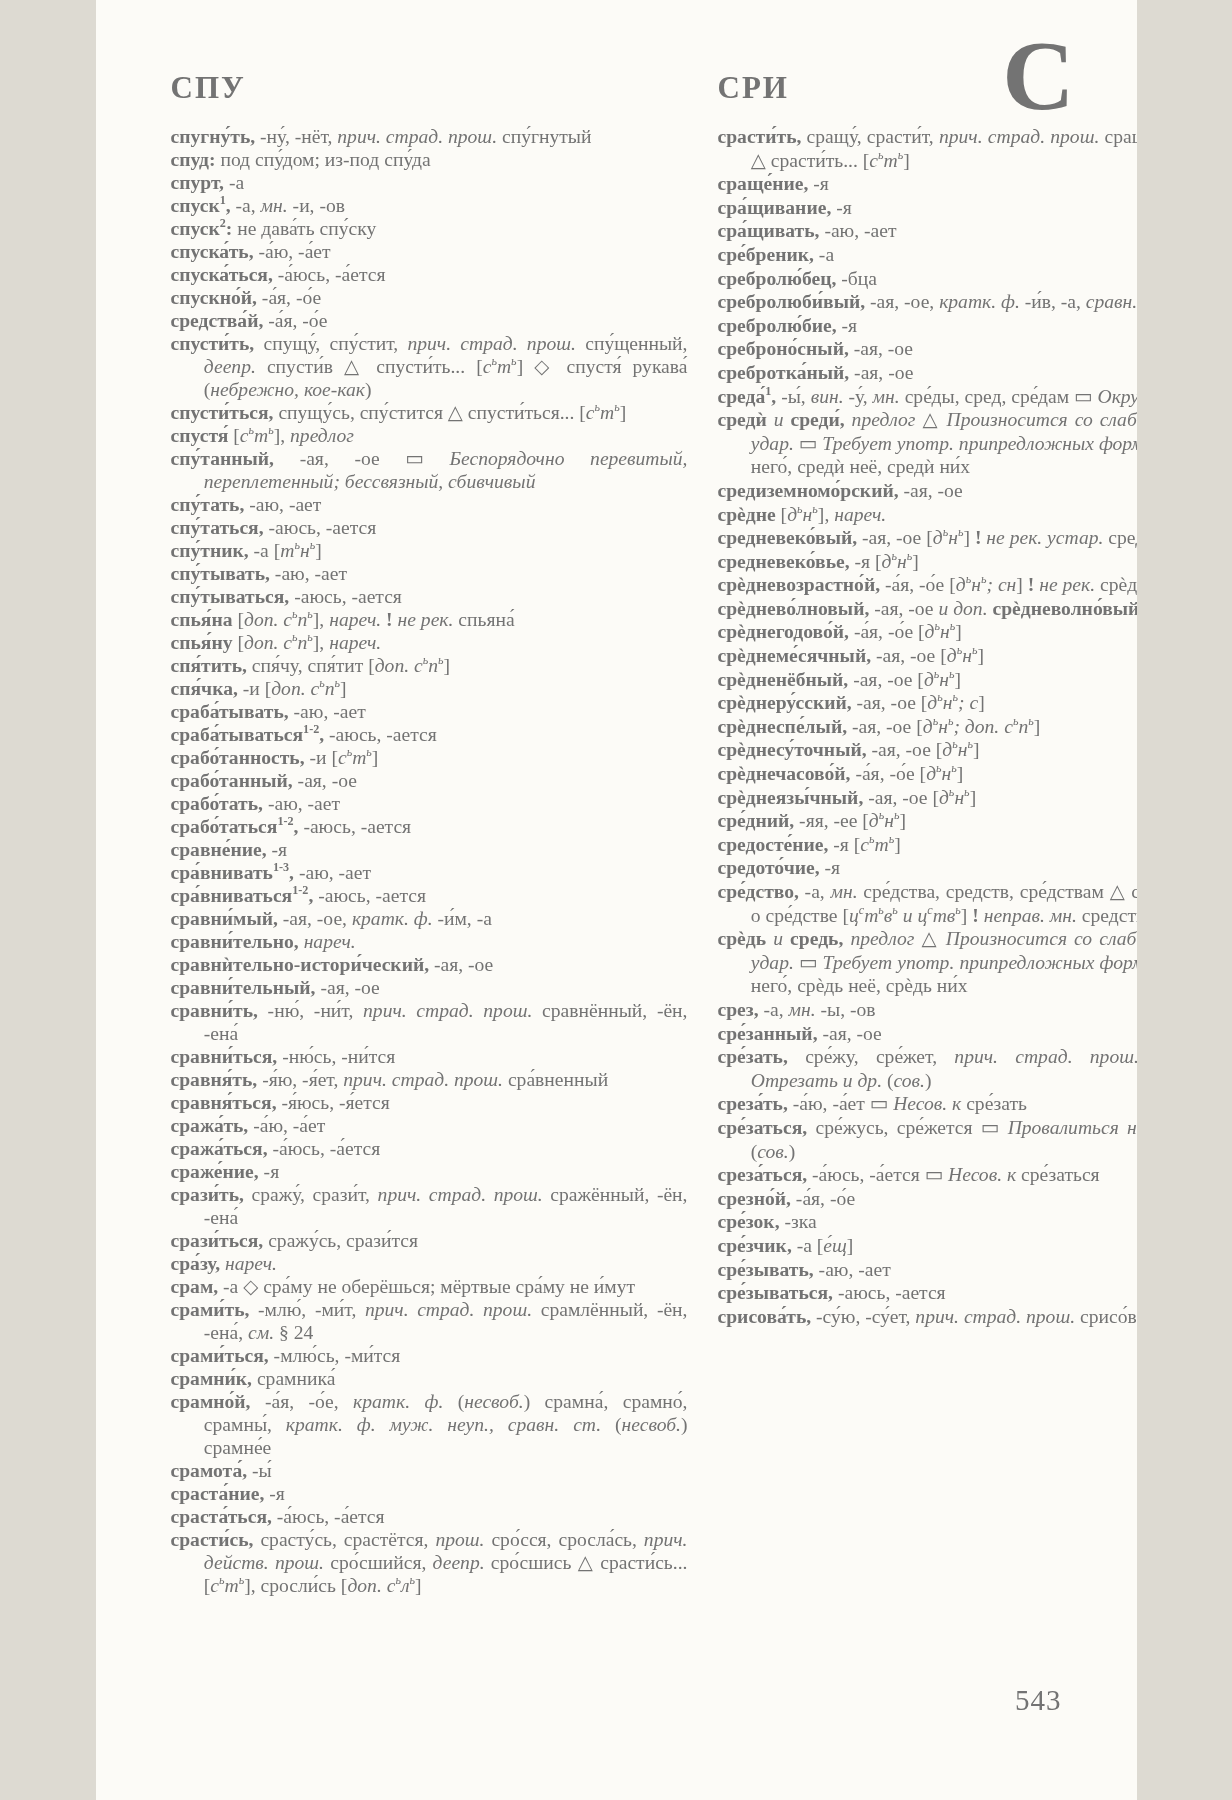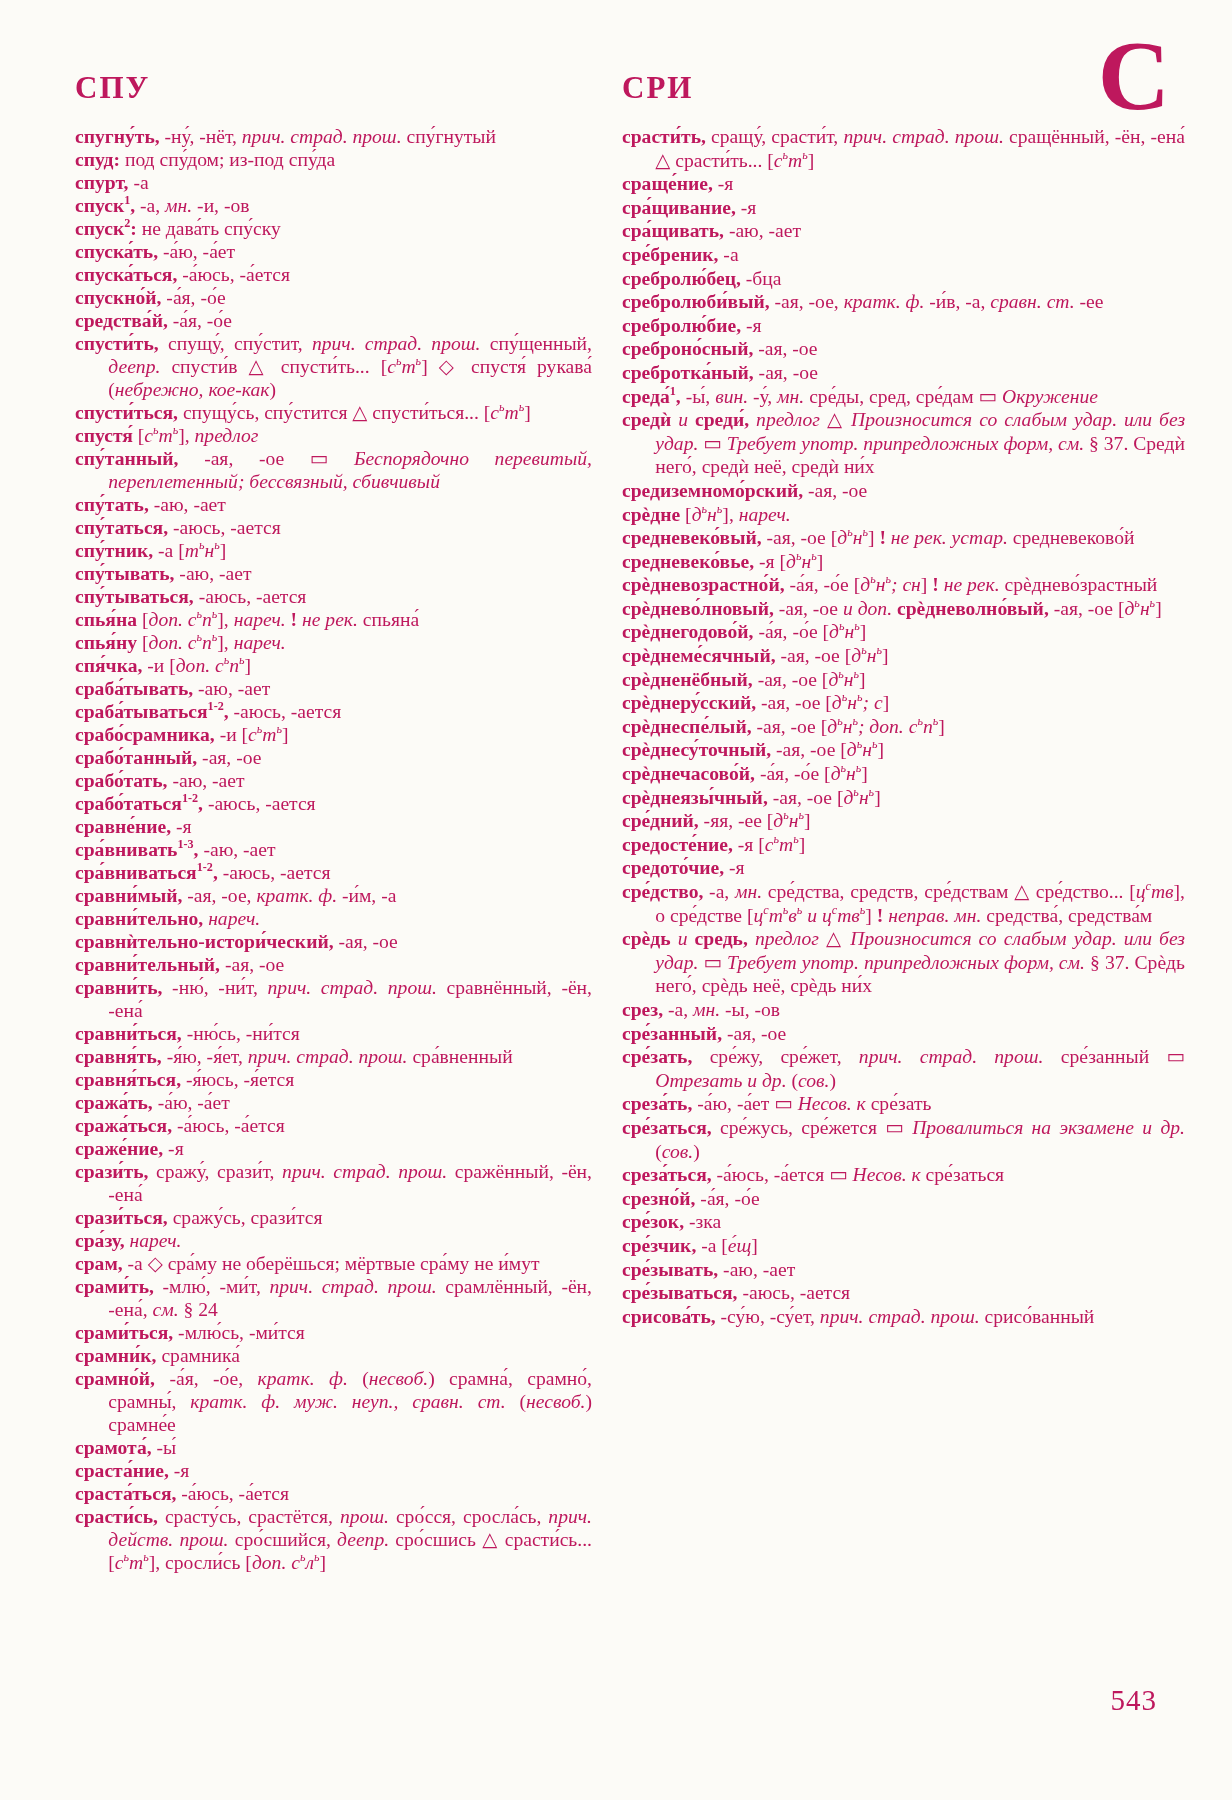--- a/index.html
+++ b/index.html
@@ -1,22 +1,22 @@
 <!DOCTYPE html>
 <html><head>
 <meta charset="utf-8">
 <style>
   html, body { margin: 0; padding: 0; background: #dddad2; }
   .page {
     position: relative;
-    width: 1232px;
+    width: 1041px;
     height: 1800px;
     margin: 0 auto;
     background: #fcfbf7;
-    color: #be185d;
+    color: #737373;
     font-family: "Liberation Serif", "DejaVu Serif", "DejaVu Sans", serif;
     overflow: hidden;
   }
   .header-row {
     display: flex;
     padding: 72px 47px 0 75px;
     align-items: flex-end;
   }
   .guide-word {
     font-weight: 700;
@@ -90,24 +90,25 @@
         <div class="entry"><b>спусти́ться,</b> спущу́сь, спу́стится △ спусти́ться... [<i>с<sup>ь</sup>т<sup>ь</sup></i>]</div>
         <div class="entry"><b>спустя́</b> [<i>с<sup>ь</sup>т<sup>ь</sup></i>], <i>предлог</i></div>
         <div class="entry"><b>спу́танный,</b> -ая, -ое ▭ <i>Беспорядочно перевитый, переплетенный; бессвязный, сбивчивый</i></div>
         <div class="entry"><b>спу́тать,</b> -аю, -ает</div>
         <div class="entry"><b>спу́таться,</b> -аюсь, -ается</div>
         <div class="entry"><b>спу́тник,</b> -а [<i>т<sup>ь</sup>н<sup>ь</sup></i>]</div>
         <div class="entry"><b>спу́тывать,</b> -аю, -ает</div>
         <div class="entry"><b>спу́тываться,</b> -аюсь, -ается</div>
         <div class="entry"><b>спья́на</b> [<i>доп. с<sup>ь</sup>п<sup>ь</sup></i>], <i>нареч.</i> <b>!</b> <i>не рек.</i> спьяна́</div>
         <div class="entry"><b>спья́ну</b> [<i>доп. с<sup>ь</sup>п<sup>ь</sup></i>], <i>нареч.</i></div>
+        <div class="entry"><b>спя́тить,</b> спя́чу, спя́тит [<i>доп. с<sup>ь</sup>п<sup>ь</sup></i>]</div>
         <div class="entry"><b>спя́чка,</b> -и [<i>доп. с<sup>ь</sup>п<sup>ь</sup></i>]</div>
         <div class="entry"><b>сраба́тывать,</b> -аю, -ает</div>
         <div class="entry"><b>сраба́тываться<sup>1-2</sup>,</b> -аюсь, -ается</div>
-        <div class="entry"><b>срабо́срамника,</b> -и [<i>с<sup>ь</sup>т<sup>ь</sup></i>]</div>
+        <div class="entry"><b>срабо́танность,</b> -и [<i>с<sup>ь</sup>т<sup>ь</sup></i>]</div>
         <div class="entry"><b>срабо́танный,</b> -ая, -ое</div>
         <div class="entry"><b>срабо́тать,</b> -аю, -ает</div>
         <div class="entry"><b>срабо́таться<sup>1-2</sup>,</b> -аюсь, -ается</div>
         <div class="entry"><b>сравне́ние,</b> -я</div>
         <div class="entry"><b>сра́внивать<sup>1-3</sup>,</b> -аю, -ает</div>
         <div class="entry"><b>сра́вниваться<sup>1-2</sup>,</b> -аюсь, -ается</div>
         <div class="entry"><b>сравни́мый,</b> -ая, -ое, <i>кратк. ф.</i> -и́м, -а</div>
         <div class="entry"><b>сравни́тельно,</b> <i>нареч.</i></div>
         <div class="entry"><b>сравнѝтельно-истори́ческий,</b> -ая, -ое</div>
         <div class="entry"><b>сравни́тельный,</b> -ая, -ое</div>

